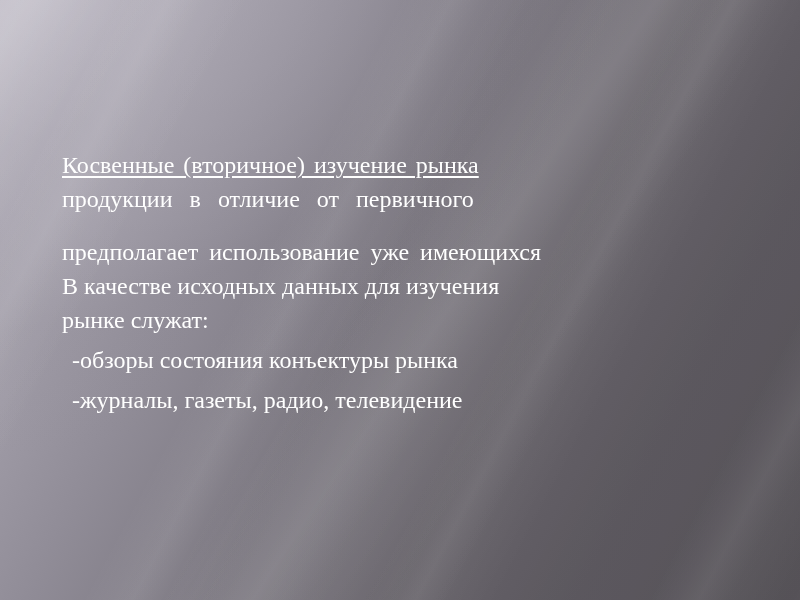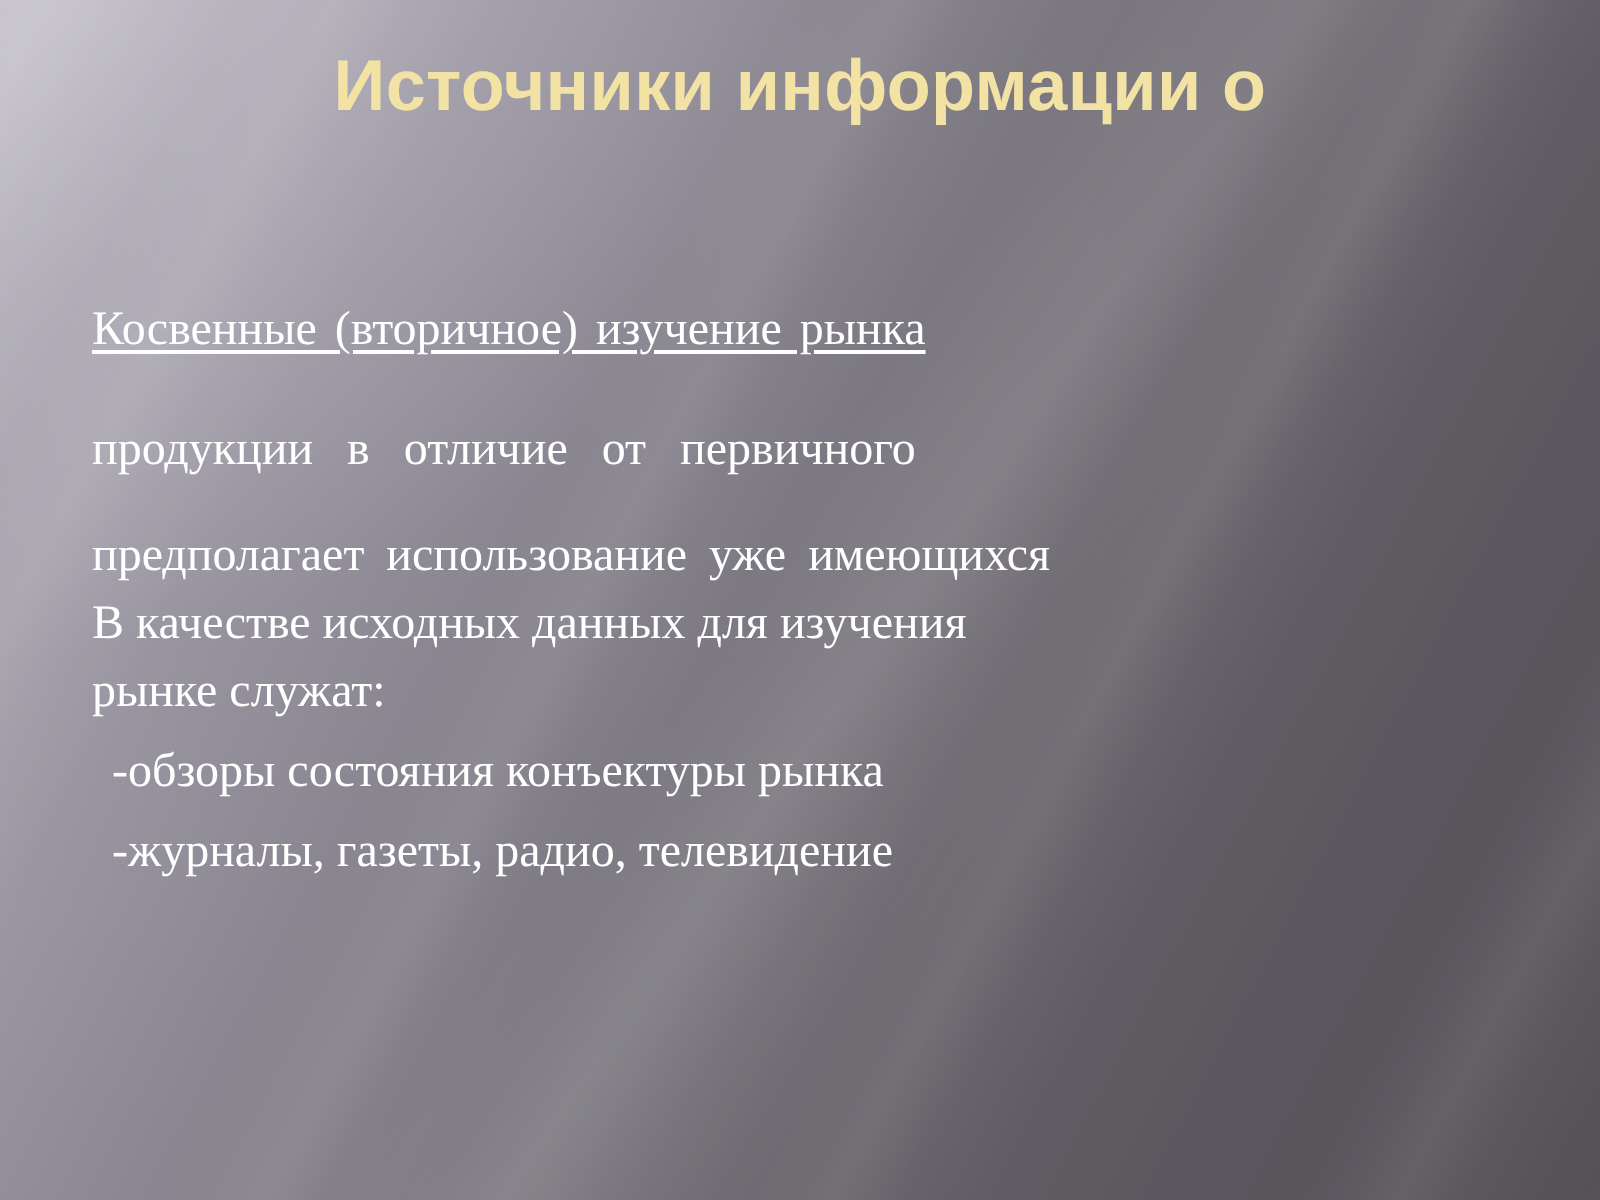--- a/index.html
+++ b/index.html
@@ -100,62 +100,61 @@
     font-weight: bold;
     font-size: 36px;
     line-height: 46px;
     letter-spacing: 0.2px;
     color: #f2e2a4;
   }
 
   
   .body-block {
     position: absolute;
-    left: 46px;
+    left: 62px;
     top: 148px;
     width: 700px;
     color: #ffffff;
     font-size: 24px;
   }
 
   .line {
     display: block;
     white-space: nowrap;
     line-height: 34px;
   }
 
   .line.underlined {
     text-decoration: underline;
     text-underline-offset: 3px;
     text-decoration-thickness: 1.5px;
   }
 
   
-  .line.spread-wide   { word-spacing: 11px; margin-top: 26px; }
+  .line.spread-wide   { word-spacing: 11px; }
   .line.spread-med    { word-spacing: 5px; }
   .line.spread-small  { word-spacing: 3px; }
   .line.spread-none   { word-spacing: 0px; }
 
   .gap-before { margin-top: 19px; }
   .gap-small  { margin-top: 6px; margin-left: 10px; }
 </style>
 </head>
 <body>
 
 <div class="slide">
 
   <div class="streaks a"></div>
   <div class="streaks b"></div>
   <div class="streaks c"></div>
   <div class="streaks d"></div>
 
   <div class="content">
 
     <div class="slide-title">
-      <div>Источники информации о</div>
     </div>
 
     <div class="body-block">
       <span class="line underlined spread-small">Косвенные (вторичное) изучение  рынка</span>
       <span class="line spread-wide">продукции в отличие от первичного</span>
       <span class="line spread-med gap-before">предполагает использование уже  имеющихся</span>
       <span class="line spread-none">В качестве исходных данных для изучения</span>
       <span class="line spread-none">рынке служат:</span>
       <span class="line spread-none gap-small">-обзоры состояния конъектуры рынка</span>
       <span class="line spread-none gap-small">-журналы, газеты, радио, телевидение</span>

